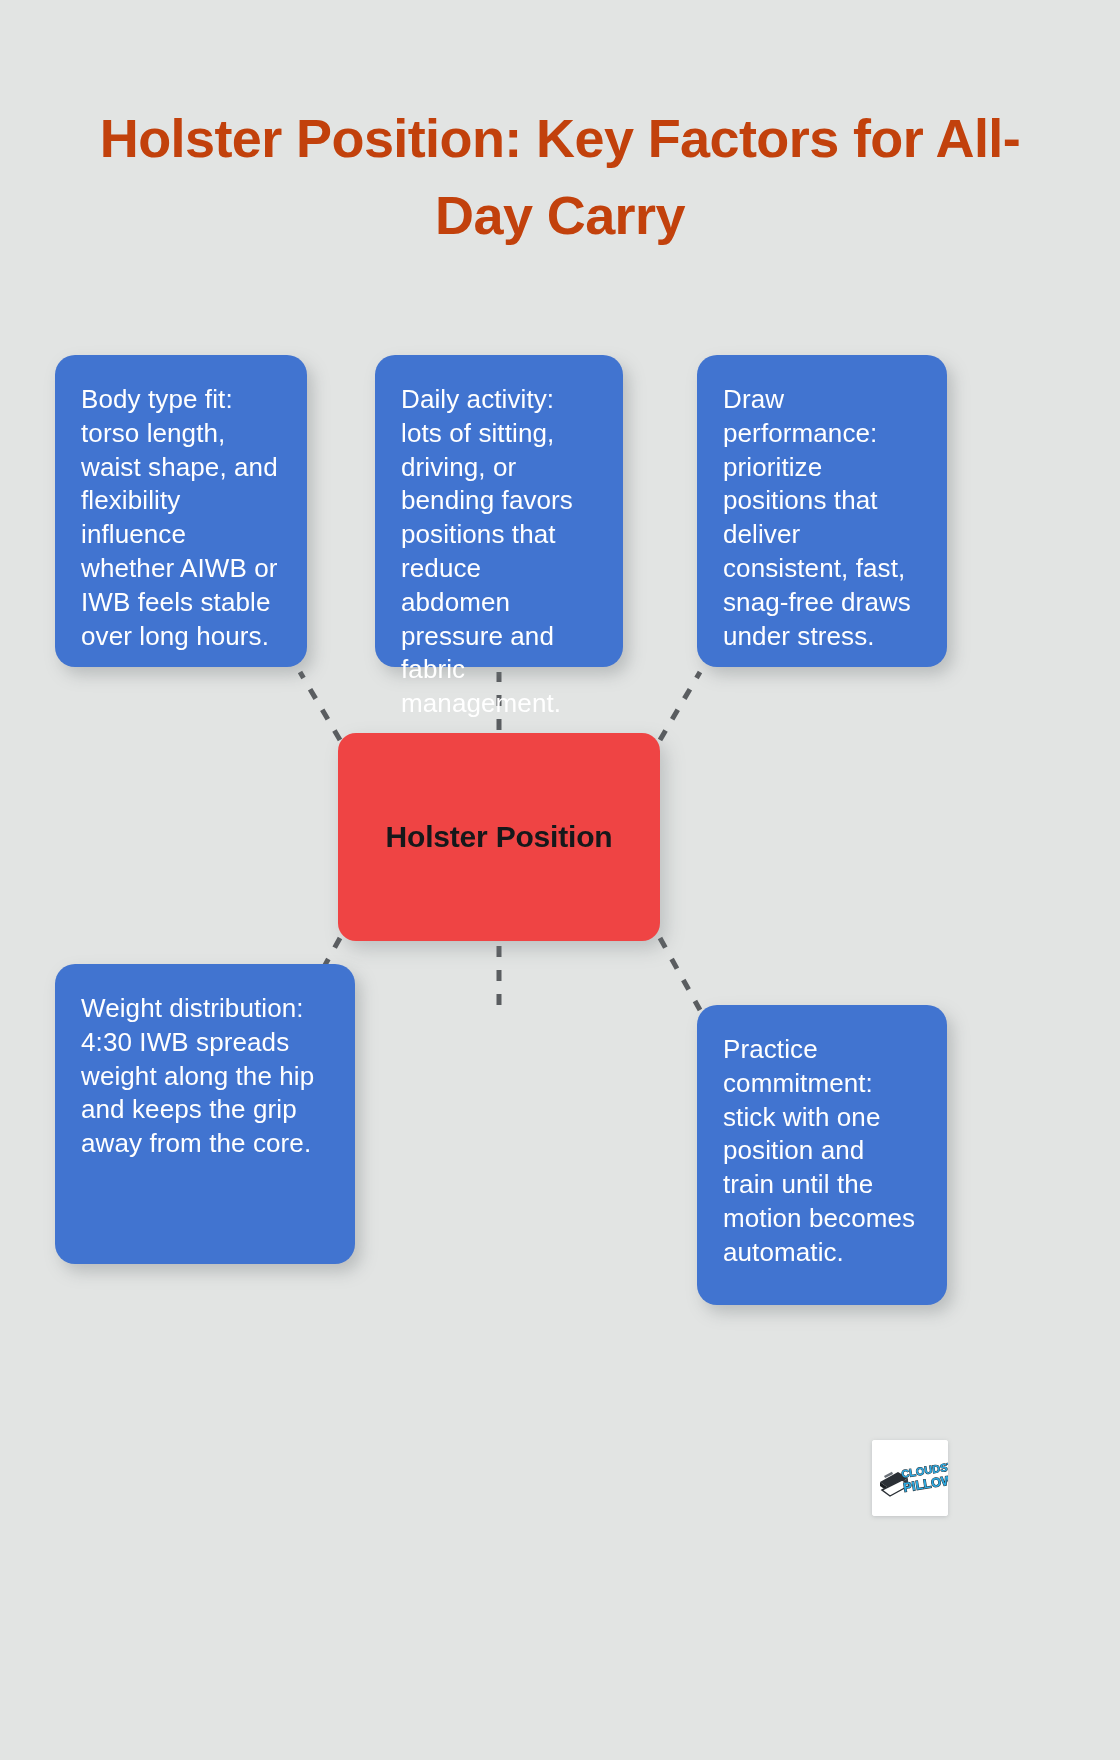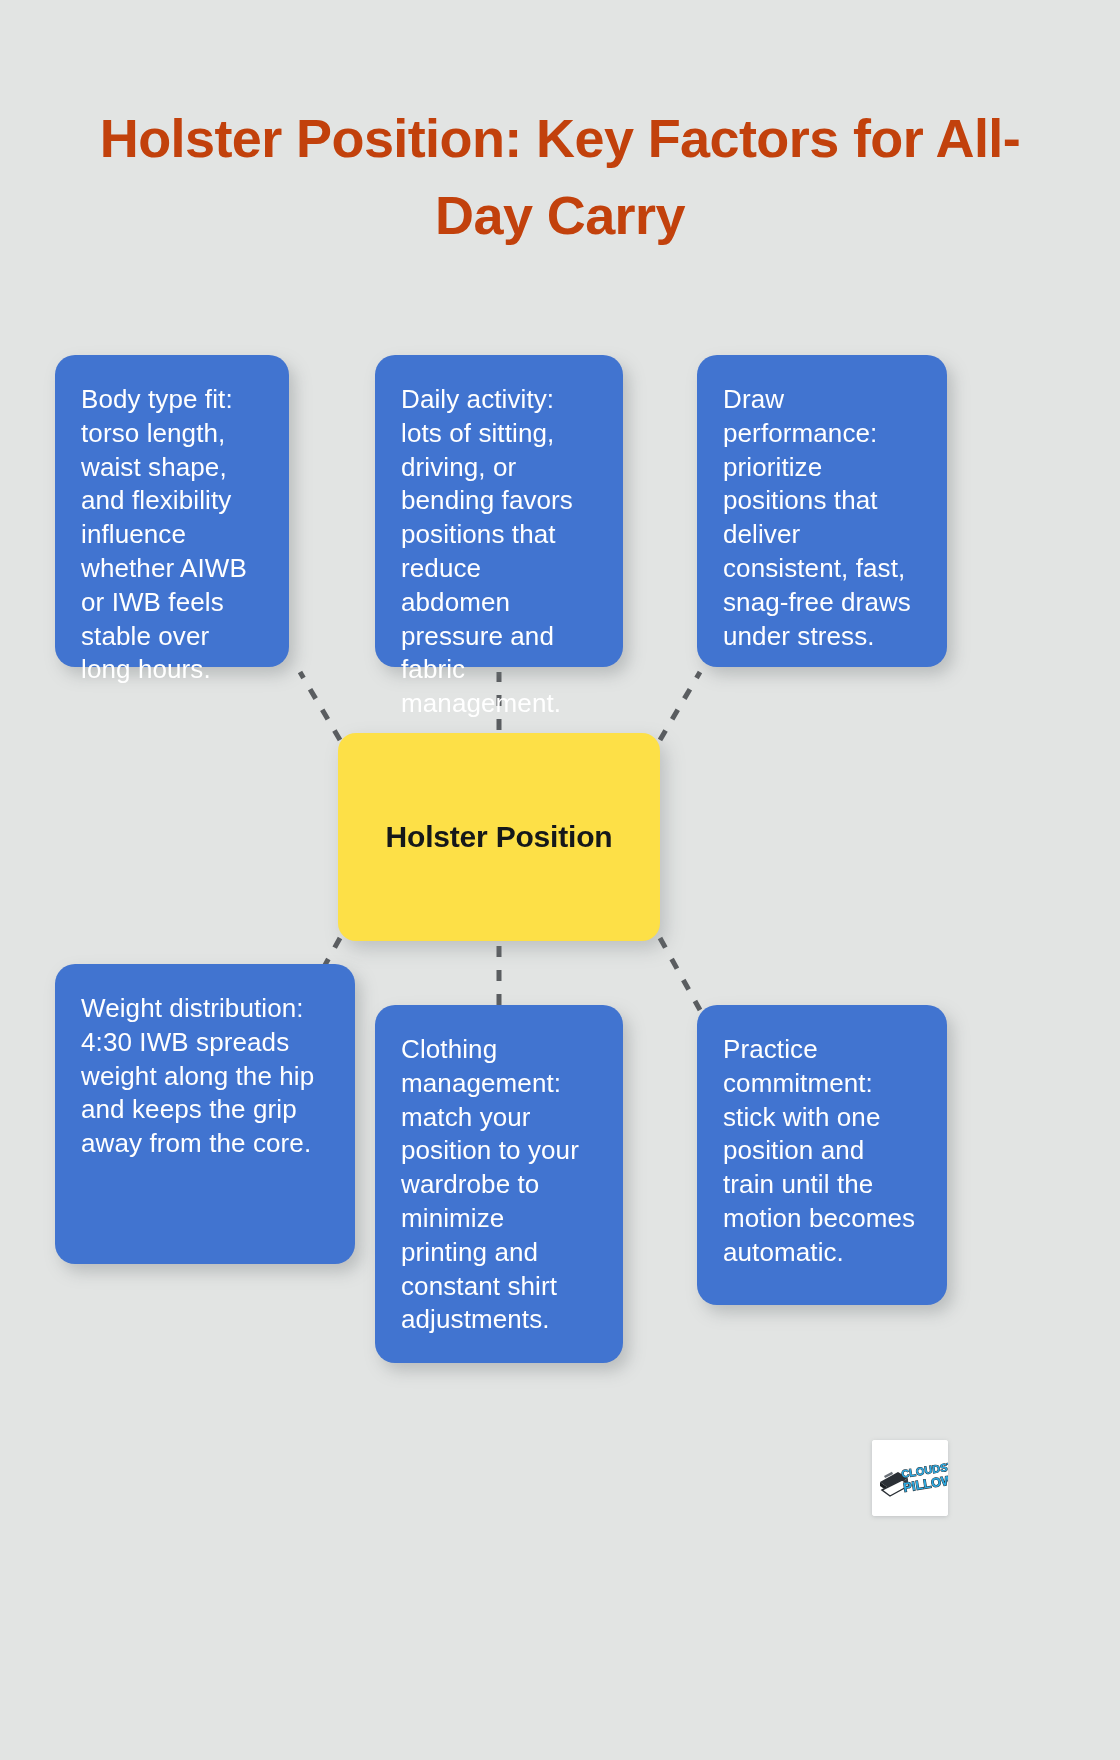--- a/index.html
+++ b/index.html
@@ -48,36 +48,36 @@
     background: #4174d0;
     border-radius: 20px;
     color: #ffffff;
     font-size: 26px;
     line-height: 1.3;
     padding: 28px 26px 26px 26px;
     box-shadow: 6px 8px 16px rgba(120,125,130,0.38);
     letter-spacing: 0.1px;
   }
 
-  .card-top-1 { left: 55px;  top: 355px; width: 234px; height: 312px; }
+  .card-top-1 { left: 55px;  top: 355px; width: 252px; height: 312px; }
   .card-top-2 { left: 375px; top: 355px; width: 248px; height: 312px; }
   .card-top-3 { left: 697px; top: 355px; width: 250px; height: 312px; }
 
   .card-bot-1 { left: 55px;  top: 956px; width: 300px; height: 300px; margin-top: 8px; }
   .card-bot-2 { left: 375px; top: 1005px; width: 248px; height: 358px; }
   .card-bot-3 { left: 697px; top: 1005px; width: 250px; height: 300px; }
 
   
   .center-node {
     position: absolute;
     left: 338px;
     top: 733px;
     width: 322px;
     height: 208px;
-    background: #fde047;
+    background: #ef4444;
     border-radius: 18px;
     box-shadow: 6px 8px 18px rgba(120,125,130,0.34);
     display: flex;
     align-items: center;
     justify-content: center;
   }
 
   .center-label {
     font-size: 30px;
     font-weight: bold;
@@ -128,21 +128,20 @@
   <div class="card card-top-3">Draw performance: prioritize positions that deliver consistent, fast, snag-free draws under stress.</div>
 
   <div class="card card-top-2">Daily activity: lots of sitting, driving, or bending favors positions that reduce abdomen pressure and fabric management.</div>
 
   <div class="center-node">
     <span class="center-label">Holster Position</span>
   </div>
 
   <div class="card card-bot-1">Weight distribution: 4:30 IWB spreads weight along the hip and keeps the grip away from the core.</div>
 
-  <div class="card card-bot-2">Clothing management: match your position to your wardrobe to minimize printing and constant shirt adjustments.</div>
 
   <div class="card card-bot-3">Practice commitment: stick with one position and train until the motion becomes automatic.</div>
 
   <div class="logo-box">
     <svg viewBox="0 0 76 76" xmlns="http://www.w3.org/2000/svg">
       <rect x="0" y="0" width="76" height="76" fill="#ffffff"></rect>
 
       <g>
         <polygon points="8,42 26,32 36,38 18,49" fill="#2b3036"></polygon>
         <polygon points="8,42 18,49 18,53 8,46" fill="#1a1e22"></polygon>

